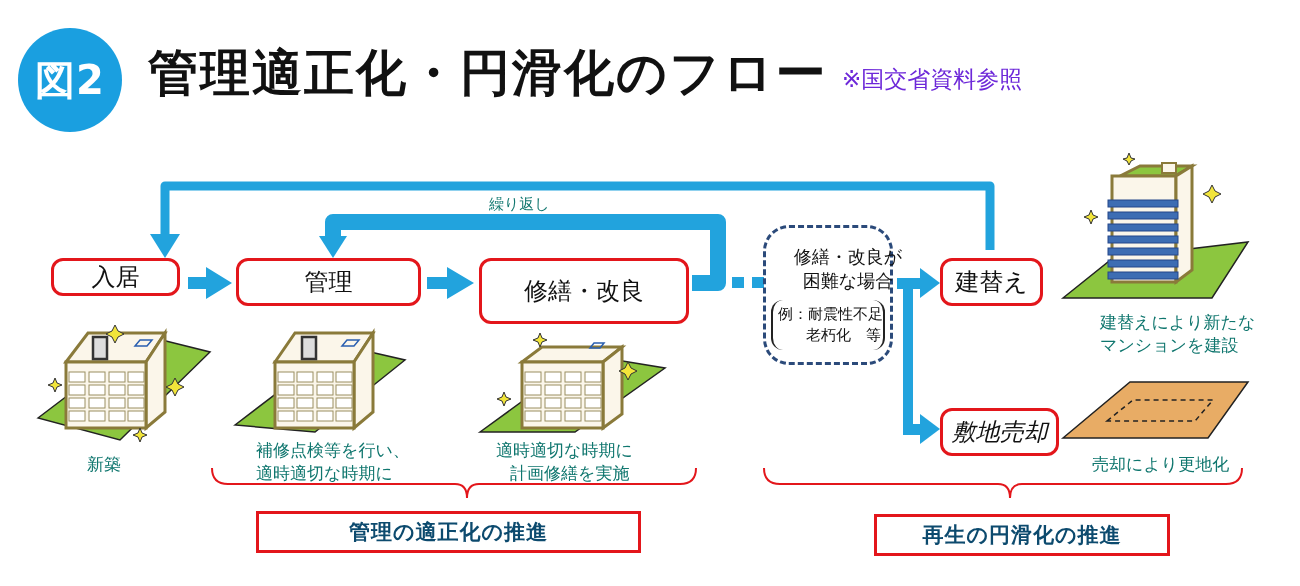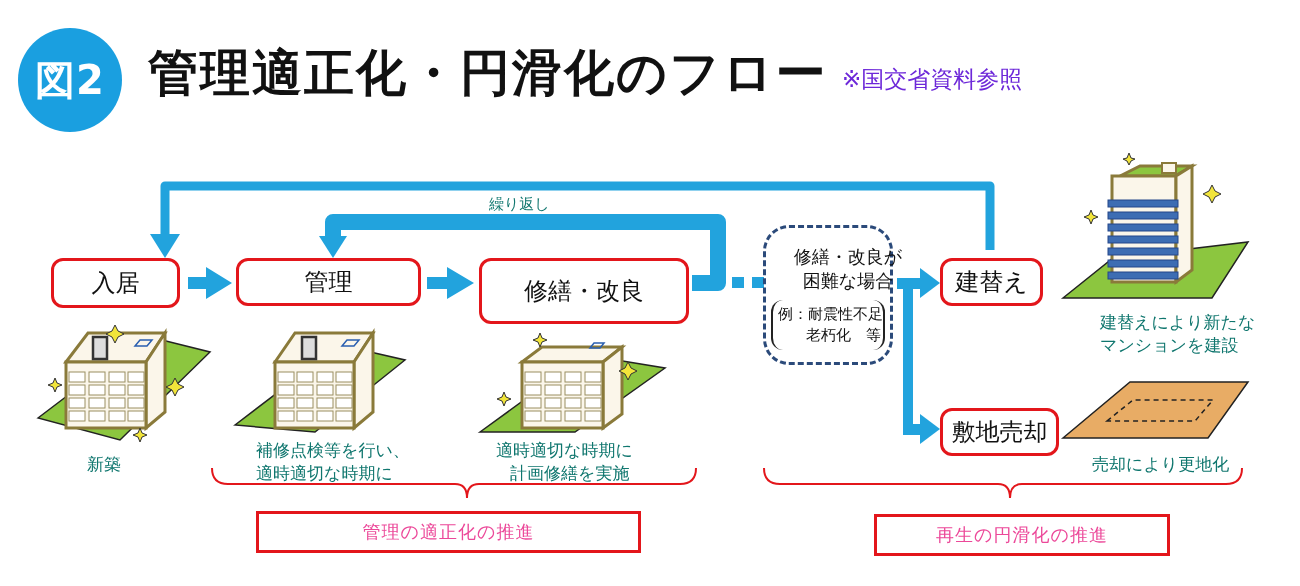--- a/index.html
+++ b/index.html
@@ -23,21 +23,21 @@
 
   .dash-box { left: 763px; top: 225px; width: 130px; height: 140px; box-sizing: border-box;
               border: 3px dashed #2b4a7a; border-radius: 26px; }
   .dash-inner-text { font-size: 18px; line-height: 22px; text-align: center; padding-left: 20px; }
   .example-paren { left: 771px; top: 300px; width: 114px; height: 50px; box-sizing: border-box;
                    border-left: 2px solid #222; border-right: 2px solid #222; border-radius: 12px; }
   .example-text { font-size: 15px; line-height: 20px; }
 
   .goal-box { border: 3px solid #e3161b; background: #fff; box-sizing: border-box;
               display: flex; align-items: center; justify-content: center;
-              color: #ec4899; font-weight: normal; font-size: 18px; letter-spacing: 1px; }
+              color: #0c4a6e; font-weight: bold; font-size: 21px; letter-spacing: 1px; }
 
   svg { position: absolute; left: 0; top: 0; }
 </style>
 </head>
 <body>
 
 <div class="abs fig-badge">図2</div>
 <div class="abs main-title">管理適正化・円滑化のフロー</div>
 <div class="abs source-note">※国交省資料参照</div>
 
@@ -185,25 +185,25 @@
     <polygon points="1063,438 1130,382 1248,382 1208,438" fill="#e8ac65" stroke="#222" stroke-width="1.5"></polygon>
     <polygon points="1107,421 1133,400 1213,400 1195,421" fill="none" stroke="#222" stroke-width="1.5" stroke-dasharray="5,4"></polygon>
   </g>
 
   <path d="M212,468 Q212,484 228,484 L455,484 Q467,484 467,498 Q467,484 479,484 L680,484 Q696,484 696,468" fill="none" stroke="#e3161b" stroke-width="2"></path>
   <path d="M764,468 Q764,484 780,484 L998,484 Q1010,484 1010,498 Q1010,484 1022,484 L1226,484 Q1242,484 1242,468" fill="none" stroke="#e3161b" stroke-width="2"></path>
 </svg>
 
 <div class="abs caption" style="left:489px;top:192px;font-size:15px;">繰り返し</div>
 
-<div class="abs flow-box" style="left:51px;top:258px;width:129px;height:50px;text-align:center;">入居</div>
+<div class="abs flow-box" style="left:51px;top:258px;width:129px;height:38px;text-align:center;">入居</div>
 <div class="abs flow-box" style="left:236px;top:258px;width:185px;height:48px;">管理</div>
 <div class="abs flow-box" style="left:479px;top:258px;width:210px;height:66px;">修繕・改良</div>
 <div class="abs flow-box" style="left:940px;top:258px;width:103px;height:48px;">建替え</div>
-<div class="abs flow-box" style="left:940px;top:408px;width:119px;height:48px;">敷地売却</div>
+<div class="abs flow-box" style="left:940px;top:408px;width:119px;height:48px;font-style:italic;">敷地売却</div>
 
 <div class="abs dash-box"></div>
 <div class="abs dash-inner-text" style="left:766px;top:246px;width:124px;">修繕・改良が</div>
 <div class="abs dash-inner-text" style="left:766px;top:270px;width:124px;">困難な場合</div>
 <div class="abs example-paren"></div>
 <div class="abs example-text" style="left:778px;top:304px;">例：耐震性不足</div>
 <div class="abs example-text" style="left:806px;top:325px;">老朽化　等</div>
 
 <div class="abs caption" style="left:87px;top:452px;">新築</div>
 <div class="abs caption" style="left:256px;top:438px;">補修点検等を行い、</div>

